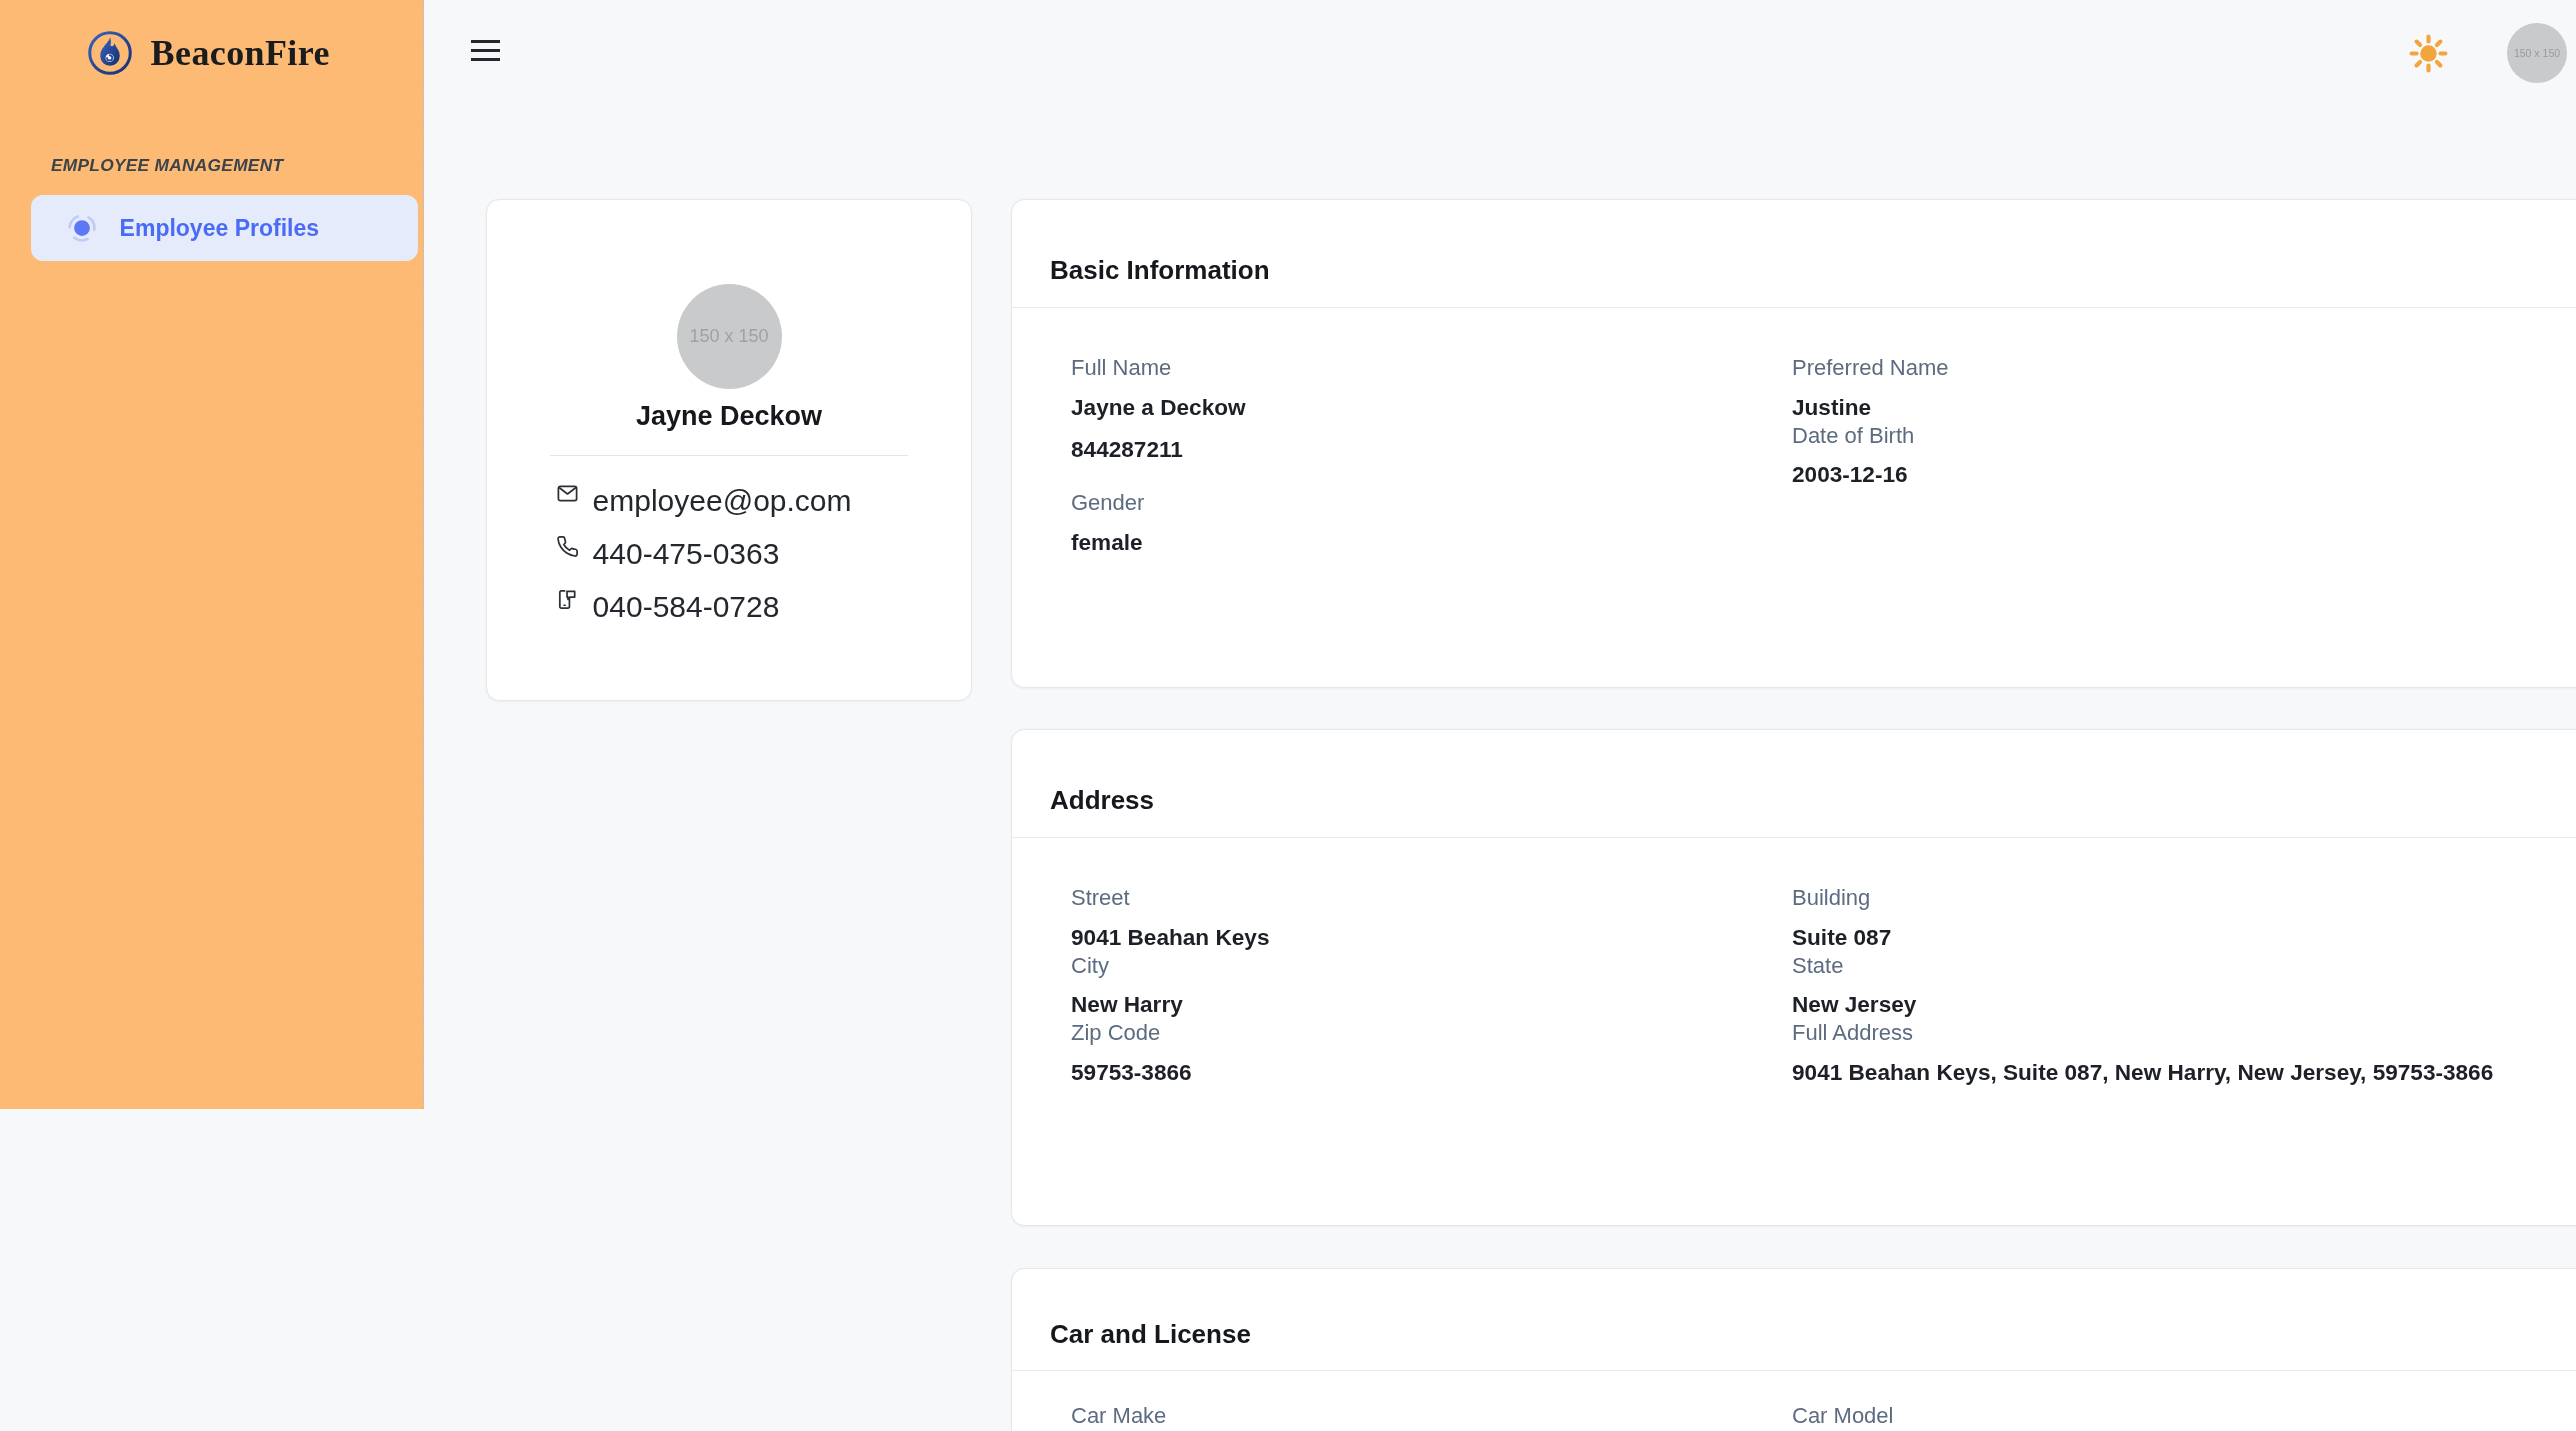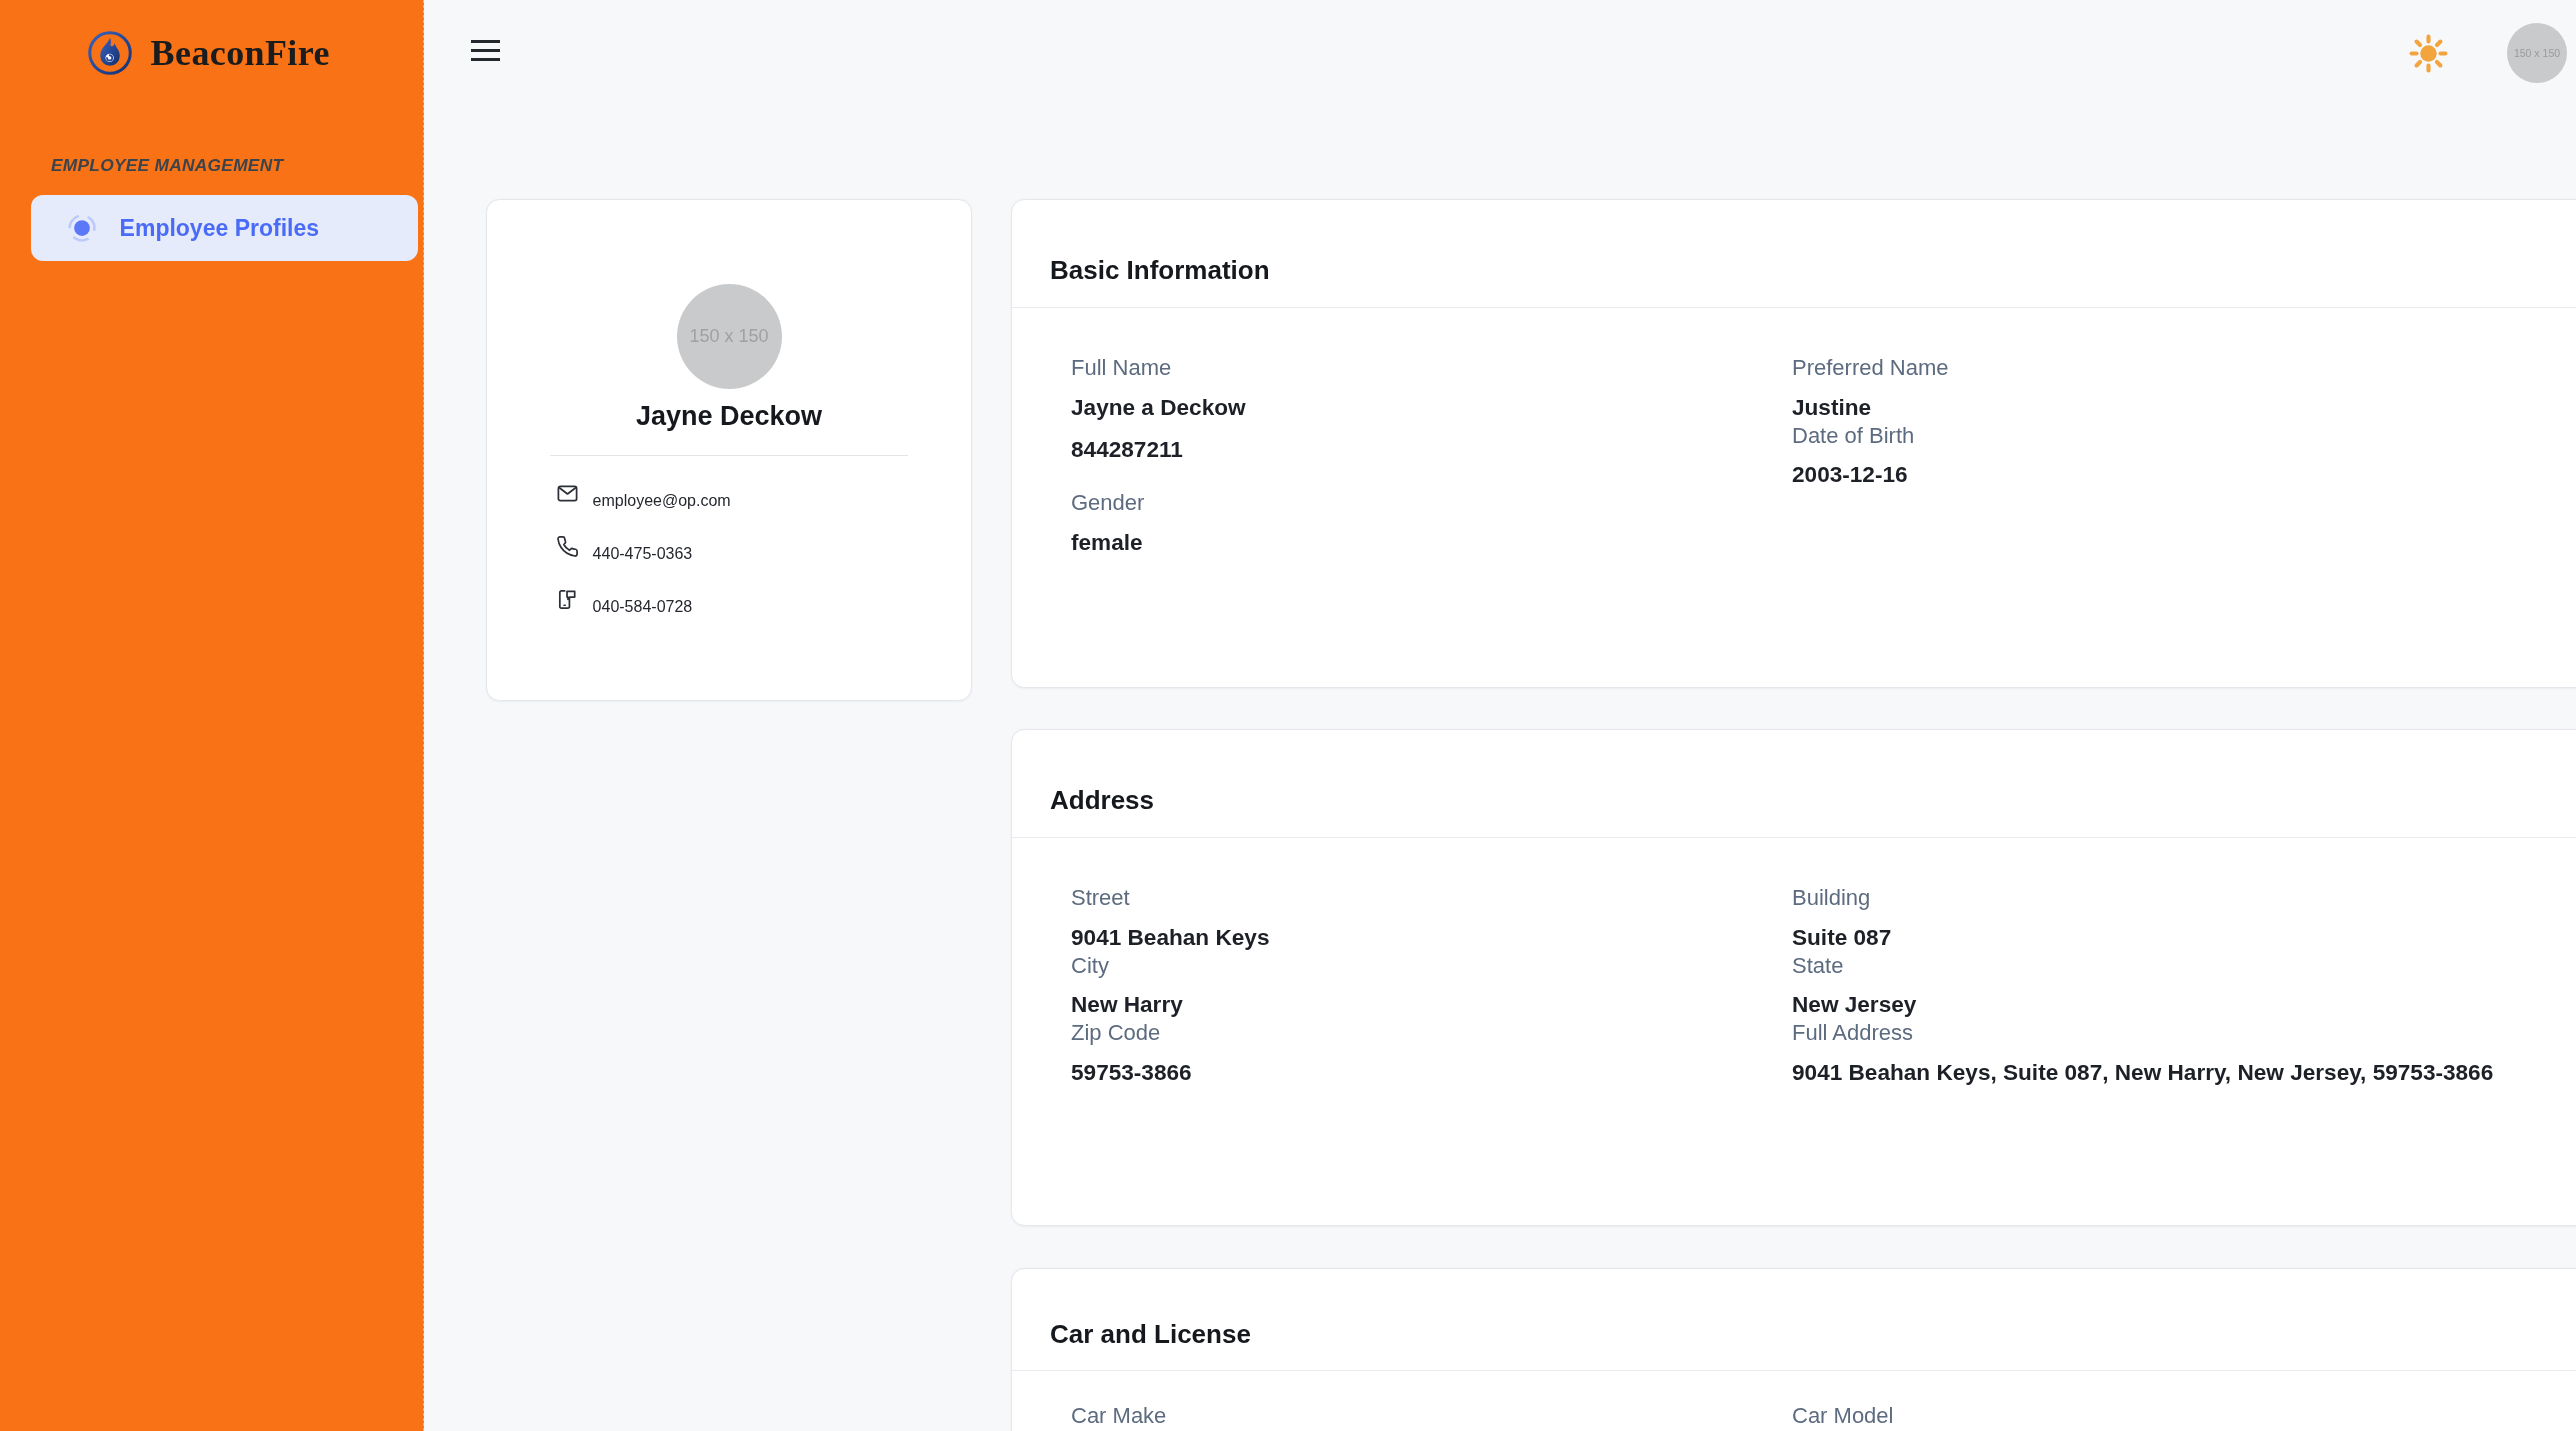--- a/index.html
+++ b/index.html
@@ -5,22 +5,22 @@
   * { margin:0; padding:0; box-sizing:border-box; }
   html,body { width:2576px; height:1431px; overflow:hidden; }
   body {
     font-family:"Liberation Sans","DejaVu Sans",sans-serif;
     background:#f7f8fa;
     color:#1d2127;
     position:relative;
   }
   
   .sidebar {
-    position:absolute; left:0; top:0; width:424px; height:1431px;
-    background:#f97316;
+    position:absolute; left:0; top:0; width:424px; height:1109px;
+    background:#fdba74;
     border-right:1.5px dashed #b7bfca;
   }
   .logo-row {
     display:flex; align-items:center; gap:16.6px;
     padding:29px 0 0 86px;
   }
   .logo-mark { width:48px; height:48px; flex:0 0 auto; }
   .brand-name {
     font-family:"Liberation Serif","DejaVu Serif",serif;
     font-weight:700; font-size:36px; color:#1b1c1e; letter-spacing:0.4px;
@@ -65,21 +65,21 @@
     font-size:18px; color:#9fa1a3;
   }
   .profile-name {
     margin-top:10.5px; text-align:center;
     font-size:27px; font-weight:700; line-height:33px; color:#15181c;
   }
   .profile-divider { margin:22px 63px 0; border-top:0.8px solid #e2e4e8; }
   .contact-list { margin-top:11.3px; }
   .contact-row { height:53px; display:flex; align-items:center; gap:13.6px; padding-left:69px; }
   .contact-row svg { width:23px; height:23px; flex:0 0 auto; }
-  .contact-text { font-size:16px; color:#24282e;margin-top:16px; }
+  .contact-text { font-size:30px; color:#24282e;margin-top:16px; }
   
   .info-card { left:1011px; width:1812px; }
   .card-basic   { top:199px;  height:489px; }
   .card-address { top:729px;  height:497px; }
   .card-car     { top:1268px; height:294px; }
   .card-header {
     height:108px; padding:34px 38px 0; display:flex; align-items:center;
     border-bottom:0.8px solid #e8eaee;
   }
   .card-car .card-header { height:102px; padding-top:29px; }

